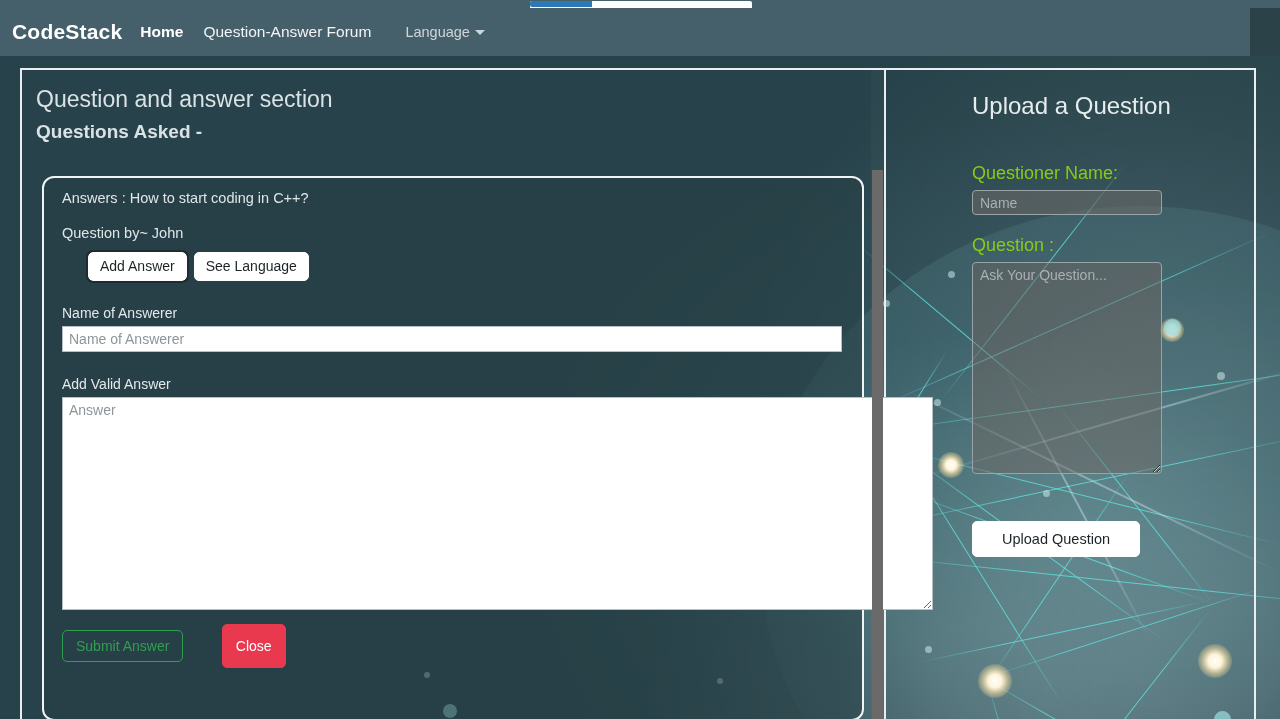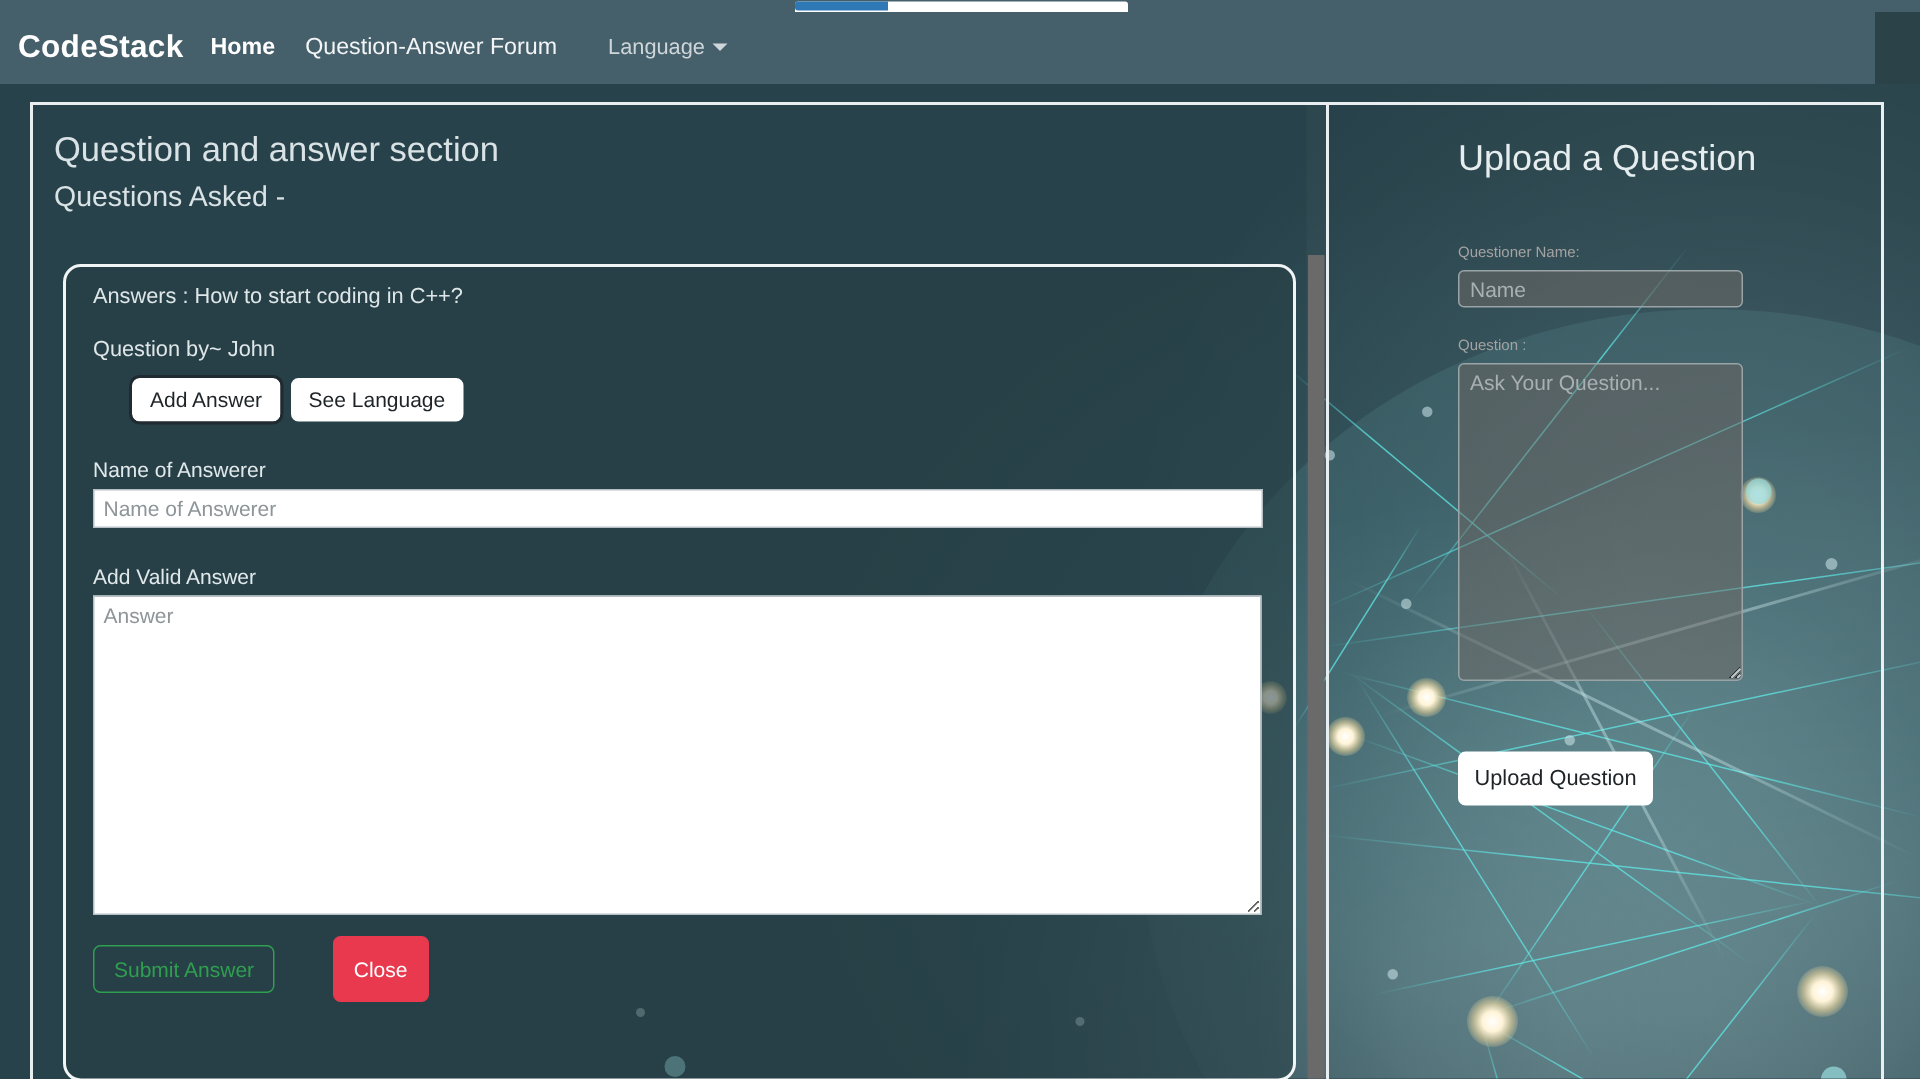--- a/index.html
+++ b/index.html
@@ -110,21 +110,21 @@
     position: absolute; top: 70px; left: 22px;
     width: 862px; height: 649px;
     z-index: 14;
     padding: 0;
   }
   #qa-col .section-title {
     color: #d9e2e5; font-size: 23px; font-weight: normal;
     margin: 16px 0 0 14px;
   }
   #qa-col .section-sub {
-    color: #d9e2e5; font-size: 19px; font-weight: normal;
+    color: #d9e2e5; font-size: 19px; font-weight: bold;
     margin: 8px 0 0 14px;
   }
 
   
   #qa-scrollbar {
     position: absolute; top: 70px; left: 871px; width: 13px; height: 649px;
     background: rgba(255,255,255,.03); z-index: 16;
   }
   #qa-scrollbar .thumb {
     position: absolute; top: 100px; left: 1px; width: 11px; height: 549px;
@@ -169,21 +169,21 @@
     display: block; margin-left: 18px;
     width: 780px; height: 26px;
     background: #ffffff; border: 1px solid #b6c0c4;
     color: #2b2f31; font-size: 14px;
     font-family: "Liberation Sans", sans-serif;
     padding: 2px 6px; border-radius: 0;
   }
   .text-input::placeholder { color: #8d9599; }
   .text-area {
     display: block; margin-left: 18px;
-    width: 779px; height: 213px;
+    width: 871px; height: 213px;
     background: #ffffff; border: 1px solid #b6c0c4;
     color: #2b2f31; font-size: 14px;
     font-family: "Liberation Sans", sans-serif;
     padding: 4px 6px; resize: both; border-radius: 0;
   }
   .text-area::placeholder { color: #8d9599; }
 
   .btn-outline-success {
     background: transparent; color: #2f9e4f;
     border: 1px solid #2f9e4f; border-radius: 5px;
@@ -203,21 +203,21 @@
   #upload-col {
     position: absolute; top: 70px; left: 888px;
     width: 366px; height: 649px;
     z-index: 14;
   }
   #upload-col .panel-title {
     color: #e6edef; font-size: 24px; font-weight: normal;
     margin: 22px 0 0 84px;
   }
   #upload-col .panel-label {
-    color: #a3a3a3; font-size: 10px;
+    color: #84cc16; font-size: 18px;
     margin: 0 0 6px 84px;
   }
   #upload-col .dim-input {
     display: block; margin-left: 84px;
     width: 190px; height: 25px;
     background: rgba(120,110,105,.45);
     border: 1px solid #9aa3a6;
     color: #d6dcde; font-size: 14px;
     font-family: "Liberation Sans", sans-serif;
     padding: 2px 7px; border-radius: 4px;
@@ -231,21 +231,21 @@
     color: #d6dcde; font-size: 14px;
     font-family: "Liberation Sans", sans-serif;
     padding: 4px 7px; border-radius: 4px; resize: both;
   }
   #upload-col .dim-area::placeholder { color: #a9b0b3; }
   #upload-col .btn-upload {
     display: block; margin: 47px 0 0 84px;
     background: #ffffff; color: #1d2326;
     border: 1px solid #ffffff; border-radius: 5px;
     font-family: "Liberation Sans", sans-serif;
-    font-size: 14.5px; padding: 9px 10px; cursor: pointer;
+    font-size: 14.5px; padding: 9px 29px; cursor: pointer;
   }
 
   .sp-label-gap { height: 43px; }
 </style>
 </head>
 <body>
 
 <div id="top-stub">
   <div class="stub-field"></div>
   <div class="stub-fill"></div>

